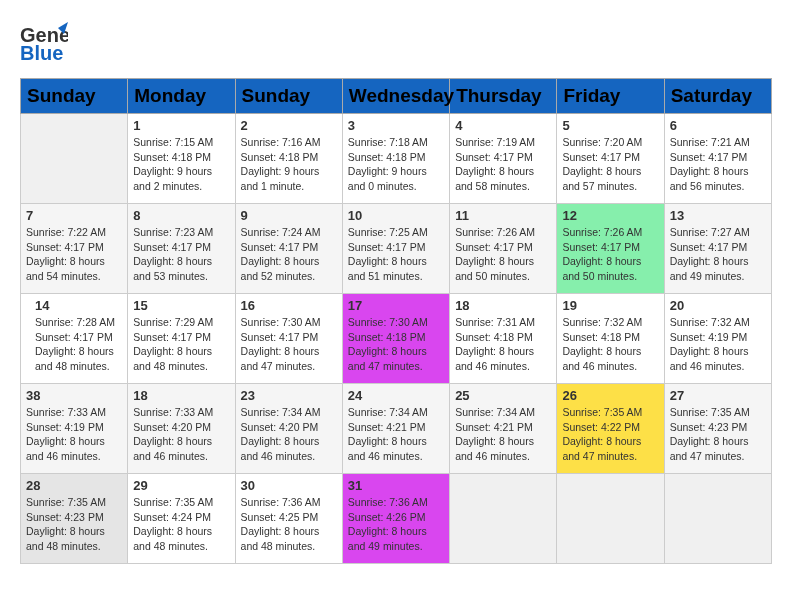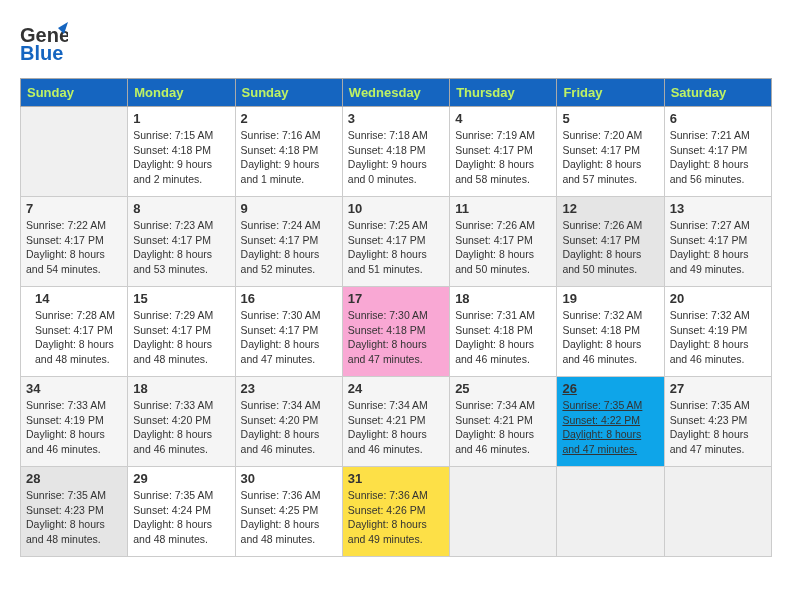--- a/index.html
+++ b/index.html
@@ -33,24 +33,24 @@
       font-size: 15px;
       color: #555;
     }
     table {
       width: 100%;
       border-collapse: collapse;
       table-layout: fixed;
     }
     th {
       background-color: #1565c0;
-      color: #bef264;
+      color: #000000;
       text-align: left;
       padding: 6px 6px;
-      font-size: 13px;
+      font-size: 19px;
       font-weight: bold;
       border: 1px solid #aaa;
     }
     td {
       vertical-align: top;
       border: 1px solid #ccc;
       padding: 4px 5px;
       height: 90px;
       font-size: 11px;
       color: #333;
@@ -155,21 +155,21 @@
           <div class="day-info">Sunrise: 7:24 AM<br>Sunset: 4:17 PM<br>Daylight: 8 hours and 52 minutes.</div>
         </td>
         <td style="background: rgb(245, 245, 245);">
           <span class="day-number">10</span>
           <div class="day-info">Sunrise: 7:25 AM<br>Sunset: 4:17 PM<br>Daylight: 8 hours and 51 minutes.</div>
         </td>
         <td style="background: rgb(245, 245, 245);">
           <span class="day-number">11</span>
           <div class="day-info">Sunrise: 7:26 AM<br>Sunset: 4:17 PM<br>Daylight: 8 hours and 50 minutes.</div>
         </td>
-        <td style="background: #e5e5e5;">
+        <td style="background: #86efac;">
           <span class="day-number">12</span>
           <div class="day-info">Sunrise: 7:26 AM<br>Sunset: 4:17 PM<br>Daylight: 8 hours and 50 minutes.</div>
         </td>
         <td style="background: rgb(245, 245, 245);">
           <span class="day-number">13</span>
           <div class="day-info">Sunrise: 7:27 AM<br>Sunset: 4:17 PM<br>Daylight: 8 hours and 49 minutes.</div>
         </td>
       </tr>
       <tr>
         <td style="background: rgb(255, 255, 255); padding-left: 14px;">
@@ -177,59 +177,59 @@
           <div class="day-info">Sunrise: 7:28 AM<br>Sunset: 4:17 PM<br>Daylight: 8 hours and 48 minutes.</div>
         </td>
         <td style="background: rgb(255, 255, 255);">
           <span class="day-number">15</span>
           <div class="day-info">Sunrise: 7:29 AM<br>Sunset: 4:17 PM<br>Daylight: 8 hours and 48 minutes.</div>
         </td>
         <td style="background: rgb(255, 255, 255);">
           <span class="day-number">16</span>
           <div class="day-info">Sunrise: 7:30 AM<br>Sunset: 4:17 PM<br>Daylight: 8 hours and 47 minutes.</div>
         </td>
-        <td style="background: #f9a8d4;">
+        <td style="background: #d946ef;">
           <span class="day-number">17</span>
           <div class="day-info">Sunrise: 7:30 AM<br>Sunset: 4:18 PM<br>Daylight: 8 hours and 47 minutes.</div>
         </td>
         <td style="background: rgb(255, 255, 255);">
           <span class="day-number">18</span>
           <div class="day-info">Sunrise: 7:31 AM<br>Sunset: 4:18 PM<br>Daylight: 8 hours and 46 minutes.</div>
         </td>
         <td style="background: rgb(255, 255, 255);">
           <span class="day-number">19</span>
           <div class="day-info">Sunrise: 7:32 AM<br>Sunset: 4:18 PM<br>Daylight: 8 hours and 46 minutes.</div>
         </td>
         <td style="background: rgb(255, 255, 255);">
           <span class="day-number">20</span>
           <div class="day-info">Sunrise: 7:32 AM<br>Sunset: 4:19 PM<br>Daylight: 8 hours and 46 minutes.</div>
         </td>
       </tr>
       <tr>
         <td style="background: rgb(245, 245, 245);">
-          <span class="day-number">34</span>
+          <span class="day-number">38</span>
           <div class="day-info">Sunrise: 7:33 AM<br>Sunset: 4:19 PM<br>Daylight: 8 hours and 46 minutes.</div>
         </td>
         <td style="background: rgb(245, 245, 245);">
           <span class="day-number">18</span>
           <div class="day-info">Sunrise: 7:33 AM<br>Sunset: 4:20 PM<br>Daylight: 8 hours and 46 minutes.</div>
         </td>
         <td style="background: rgb(245, 245, 245);">
           <span class="day-number">23</span>
           <div class="day-info">Sunrise: 7:34 AM<br>Sunset: 4:20 PM<br>Daylight: 8 hours and 46 minutes.</div>
         </td>
         <td style="background: rgb(245, 245, 245); margin-top: 38px;">
           <span class="day-number">24</span>
           <div class="day-info">Sunrise: 7:34 AM<br>Sunset: 4:21 PM<br>Daylight: 8 hours and 46 minutes.</div>
         </td>
         <td style="background: rgb(245, 245, 245);">
           <span class="day-number">25</span>
           <div class="day-info">Sunrise: 7:34 AM<br>Sunset: 4:21 PM<br>Daylight: 8 hours and 46 minutes.</div>
         </td>
-        <td style="background: #0ea5e9; text-decoration: underline;">
+        <td style="background: #fde047;">
           <span class="day-number">26</span>
           <div class="day-info">Sunrise: 7:35 AM<br>Sunset: 4:22 PM<br>Daylight: 8 hours and 47 minutes.</div>
         </td>
         <td style="background: rgb(245, 245, 245);">
           <span class="day-number">27</span>
           <div class="day-info">Sunrise: 7:35 AM<br>Sunset: 4:23 PM<br>Daylight: 8 hours and 47 minutes.</div>
         </td>
       </tr>
       <tr>
         <td style="background: #e5e5e5;">
@@ -237,21 +237,21 @@
           <div class="day-info">Sunrise: 7:35 AM<br>Sunset: 4:23 PM<br>Daylight: 8 hours and 48 minutes.</div>
         </td>
         <td style="background: rgb(255, 255, 255);">
           <span class="day-number">29</span>
           <div class="day-info">Sunrise: 7:35 AM<br>Sunset: 4:24 PM<br>Daylight: 8 hours and 48 minutes.</div>
         </td>
         <td style="background: rgb(255, 255, 255);">
           <span class="day-number">30</span>
           <div class="day-info">Sunrise: 7:36 AM<br>Sunset: 4:25 PM<br>Daylight: 8 hours and 48 minutes.</div>
         </td>
-        <td style="background: #fde047;">
+        <td style="background: #d946ef;">
           <span class="day-number">31</span>
           <div class="day-info">Sunrise: 7:36 AM<br>Sunset: 4:26 PM<br>Daylight: 8 hours and 49 minutes.</div>
         </td>
         <td class="empty"></td>
         <td class="empty"></td>
         <td class="empty"></td>
       </tr>
     </tbody>
 </table>
 

